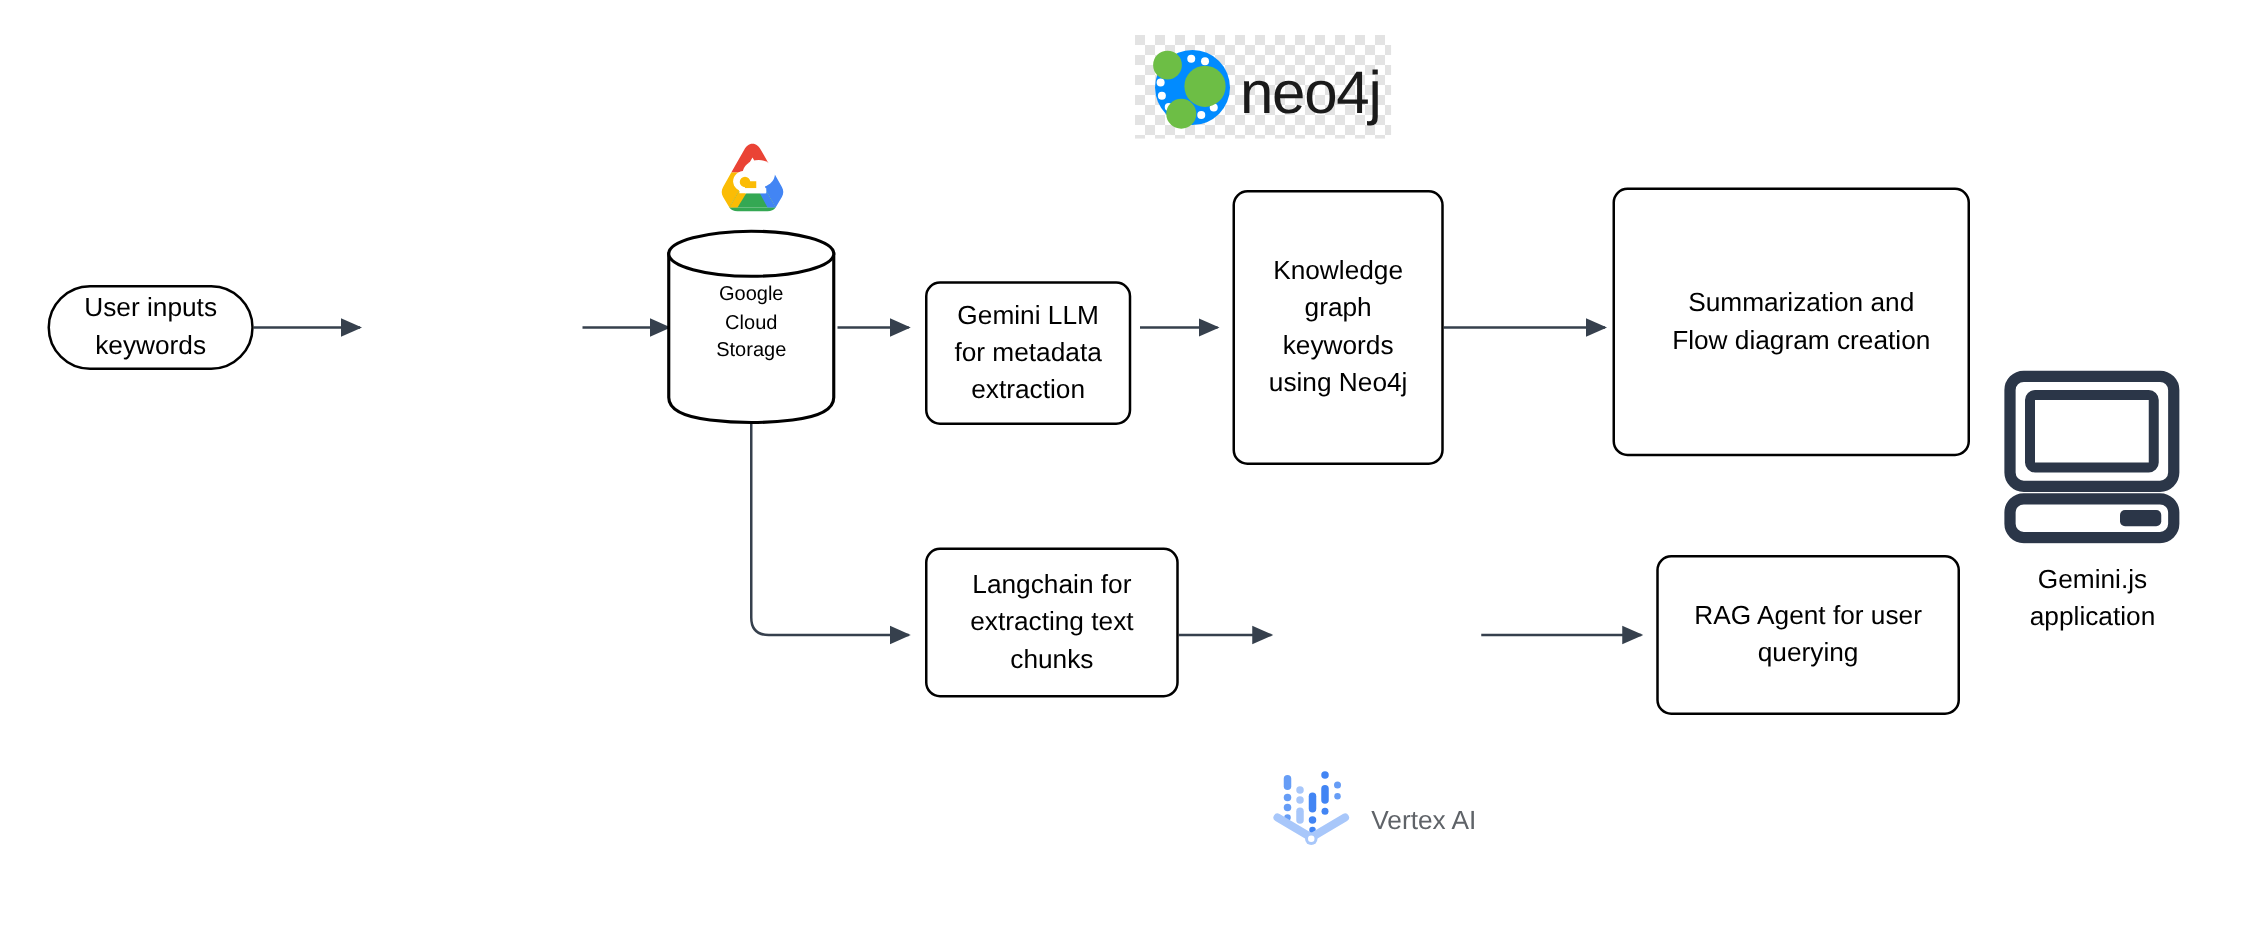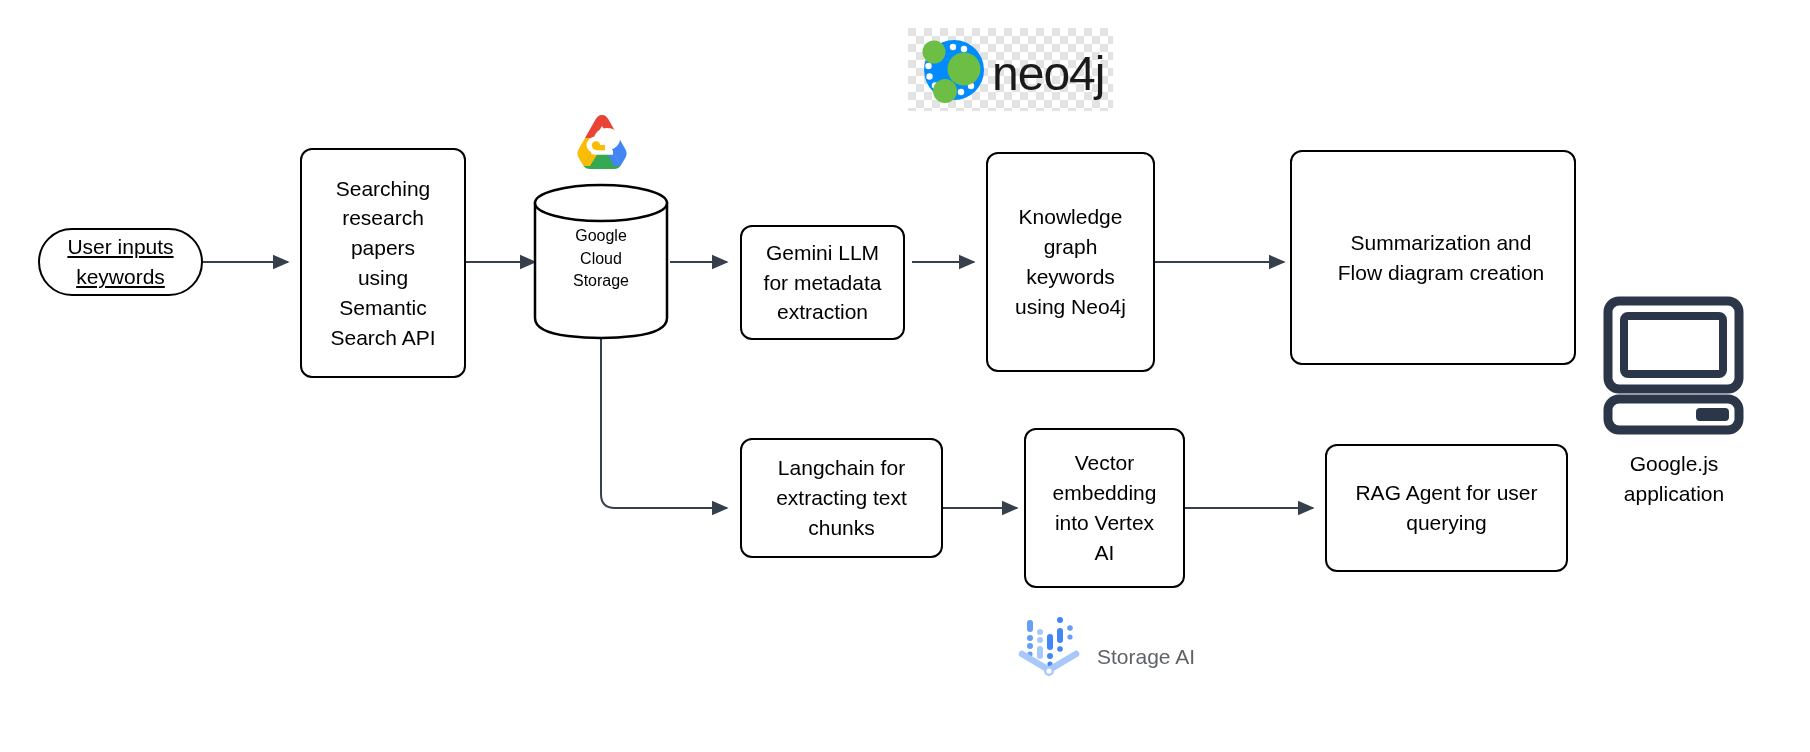--- a/index.html
+++ b/index.html
@@ -30,21 +30,21 @@
     align-items: center;
     justify-content: center;
     text-align: center;
     font-size: 21px;
     line-height: 1.42;
     color: #000000;
     padding: 4px 8px;
     z-index: 3;
   }
   .node.rounded { border-radius: 12px; }
-  .node.stadium { border-radius: 60px; text-decoration: underline; }
+  .node.stadium { border-radius: 60px; }
 
   .svg-layer {
     position: absolute;
     left: 0; top: 0;
     width: 1810px;
     height: 752px;
     z-index: 2;
     overflow: visible;
   }
   .logo {
@@ -109,28 +109,20 @@
     <span style="white-space:pre-line;">Google
 Cloud
 Storage</span>
   </div>
 
   <div class="node stadium" style="left:38px; top:228px; width:165px; height:68px;">
     <span style="white-space:pre-line;">User inputs
 keywords</span>
   </div>
 
-  <div class="node rounded" style="left:300px; top:148px; width:166px; height:230px;">
-    <span style="white-space:pre-line;">Searching
-research
-papers
-using
-Semantic
-Search API</span>
-  </div>
 
   <div class="node rounded" style="left:740px; top:225px; width:165px; height:115px;">
     <span style="white-space:pre-line;">Gemini LLM
 for metadata
 extraction</span>
   </div>
 
   <div class="node rounded" style="left:986px; top:152px; width:169px; height:220px;">
     <span style="white-space:pre-line;">Knowledge
 graph
@@ -142,26 +134,20 @@
     <span style="white-space:pre-line;margin-left:16px;">Summarization and
 Flow diagram creation</span>
   </div>
 
   <div class="node rounded" style="left:740px; top:438px; width:203px; height:120px;">
     <span style="white-space:pre-line;">Langchain for
 extracting text
 chunks</span>
   </div>
 
-  <div class="node rounded" style="left:1024px; top:428px; width:161px; height:160px;">
-    <span style="white-space:pre-line;">Vector
-embedding
-into Vertex
-AI</span>
-  </div>
 
   <div class="node rounded" style="left:1325px; top:444px; width:243px; height:128px;">
     <span style="white-space:pre-line;">RAG Agent for user
 querying</span>
   </div>
 
   <div class="logo" style="left:569px; top:112px; width:66px; height:58px;">
     <svg viewBox="0 0 66 58" width="66" height="58">
       <path d="M33 3 C36 3 38 5 39.5 7.5 L50 26 L40 26 L33 14 L26 26 L16 26 L26.5 7.5 C28 5 30 3 33 3 Z" fill="#EA4335"></path>
       <path d="M50 26 L56.5 37.5 C58 40 58 43 56.5 45.5 L51.5 54 L44 41 L40 26 Z" fill="#4285F4"></path>
@@ -238,30 +224,30 @@
       </g>
       <g fill="#669DF6">
         <circle cx="52" cy="16" r="2.8"></circle>
         <circle cx="52" cy="25" r="2.6"></circle>
       </g>
       <path d="M4 42 L31 58 L58 42" stroke="#A8C7FA" stroke-width="6.5" fill="none" stroke-linecap="round" stroke-linejoin="round"></path>
       <circle cx="31" cy="59" r="5" fill="#A8C7FA"></circle>
       <circle cx="31" cy="59" r="2.6" fill="#ffffff"></circle>
     </svg>
   </div>
-  <div class="vertex-label" style="left:1097px; top:645px;">Storage AI</div>
+  <div class="vertex-label" style="left:1097px; top:645px;">Vertex AI</div>
 
   <div class="logo" style="left:1602px; top:295px; width:143px; height:140px;">
     <svg viewBox="0 0 143 140" width="143" height="140">
       <g fill="none" stroke="#2b3648" stroke-width="9" stroke-linejoin="round">
         <rect x="6" y="6" width="131" height="88" rx="11"></rect>
         <rect x="22" y="21" width="99" height="58" rx="4" stroke-width="8"></rect>
         <rect x="6" y="104" width="131" height="31" rx="11"></rect>
       </g>
       <rect x="94" y="113" width="33" height="13" rx="4" fill="#2b3648"></rect>
     </svg>
   </div>
   <div class="caption" style="left:1588px; top:449px; width:172px;">
-    <span style="white-space:pre-line;">Google.js
+    <span style="white-space:pre-line;">Gemini.js
 application</span>
   </div>
 
 </div>
 
 </body></html>

